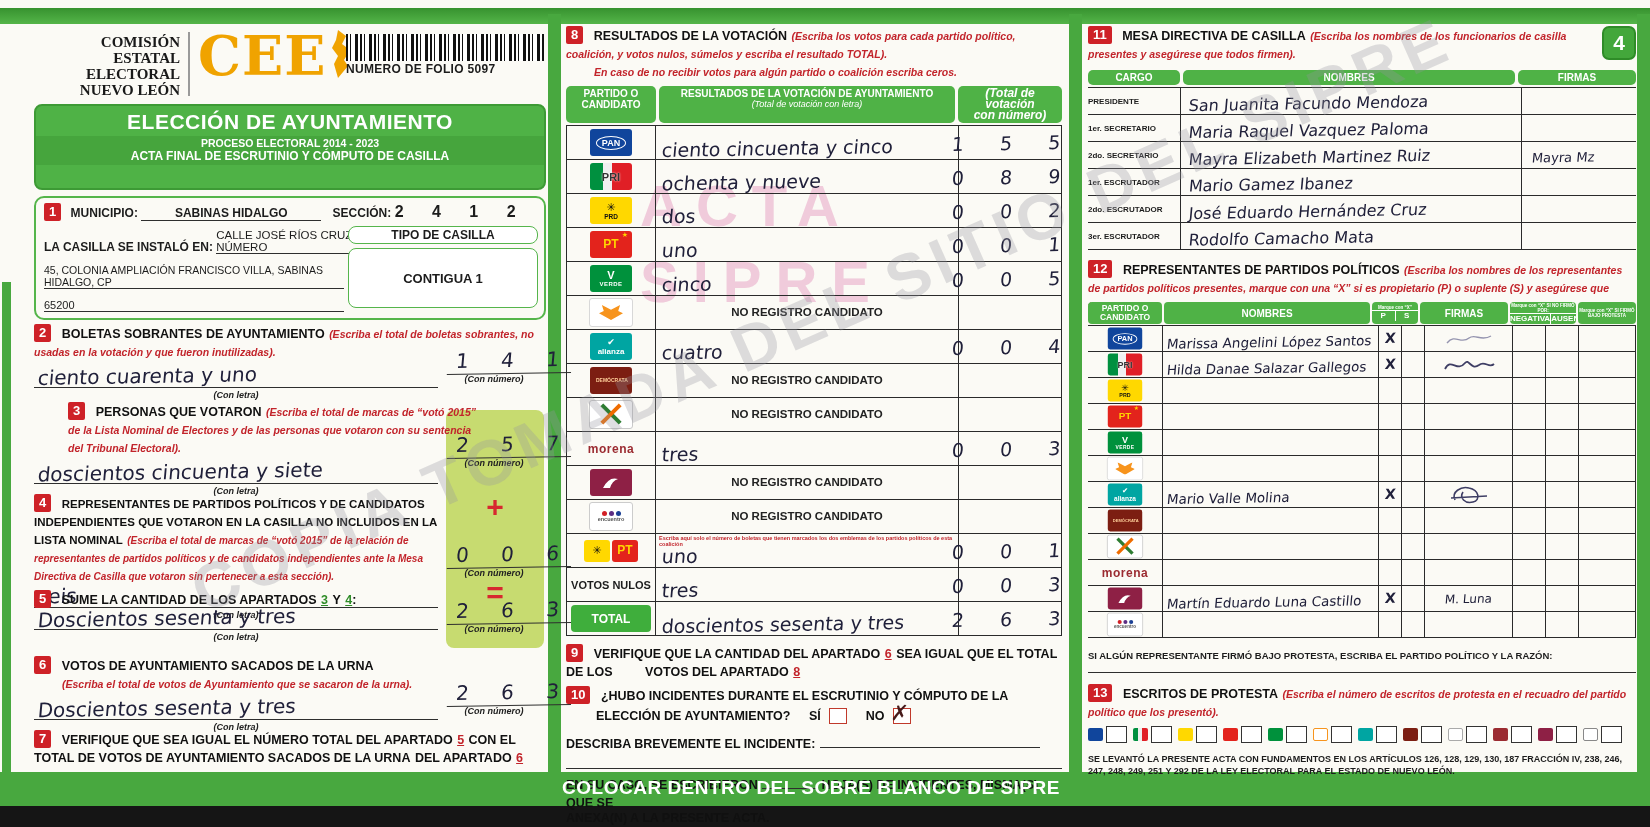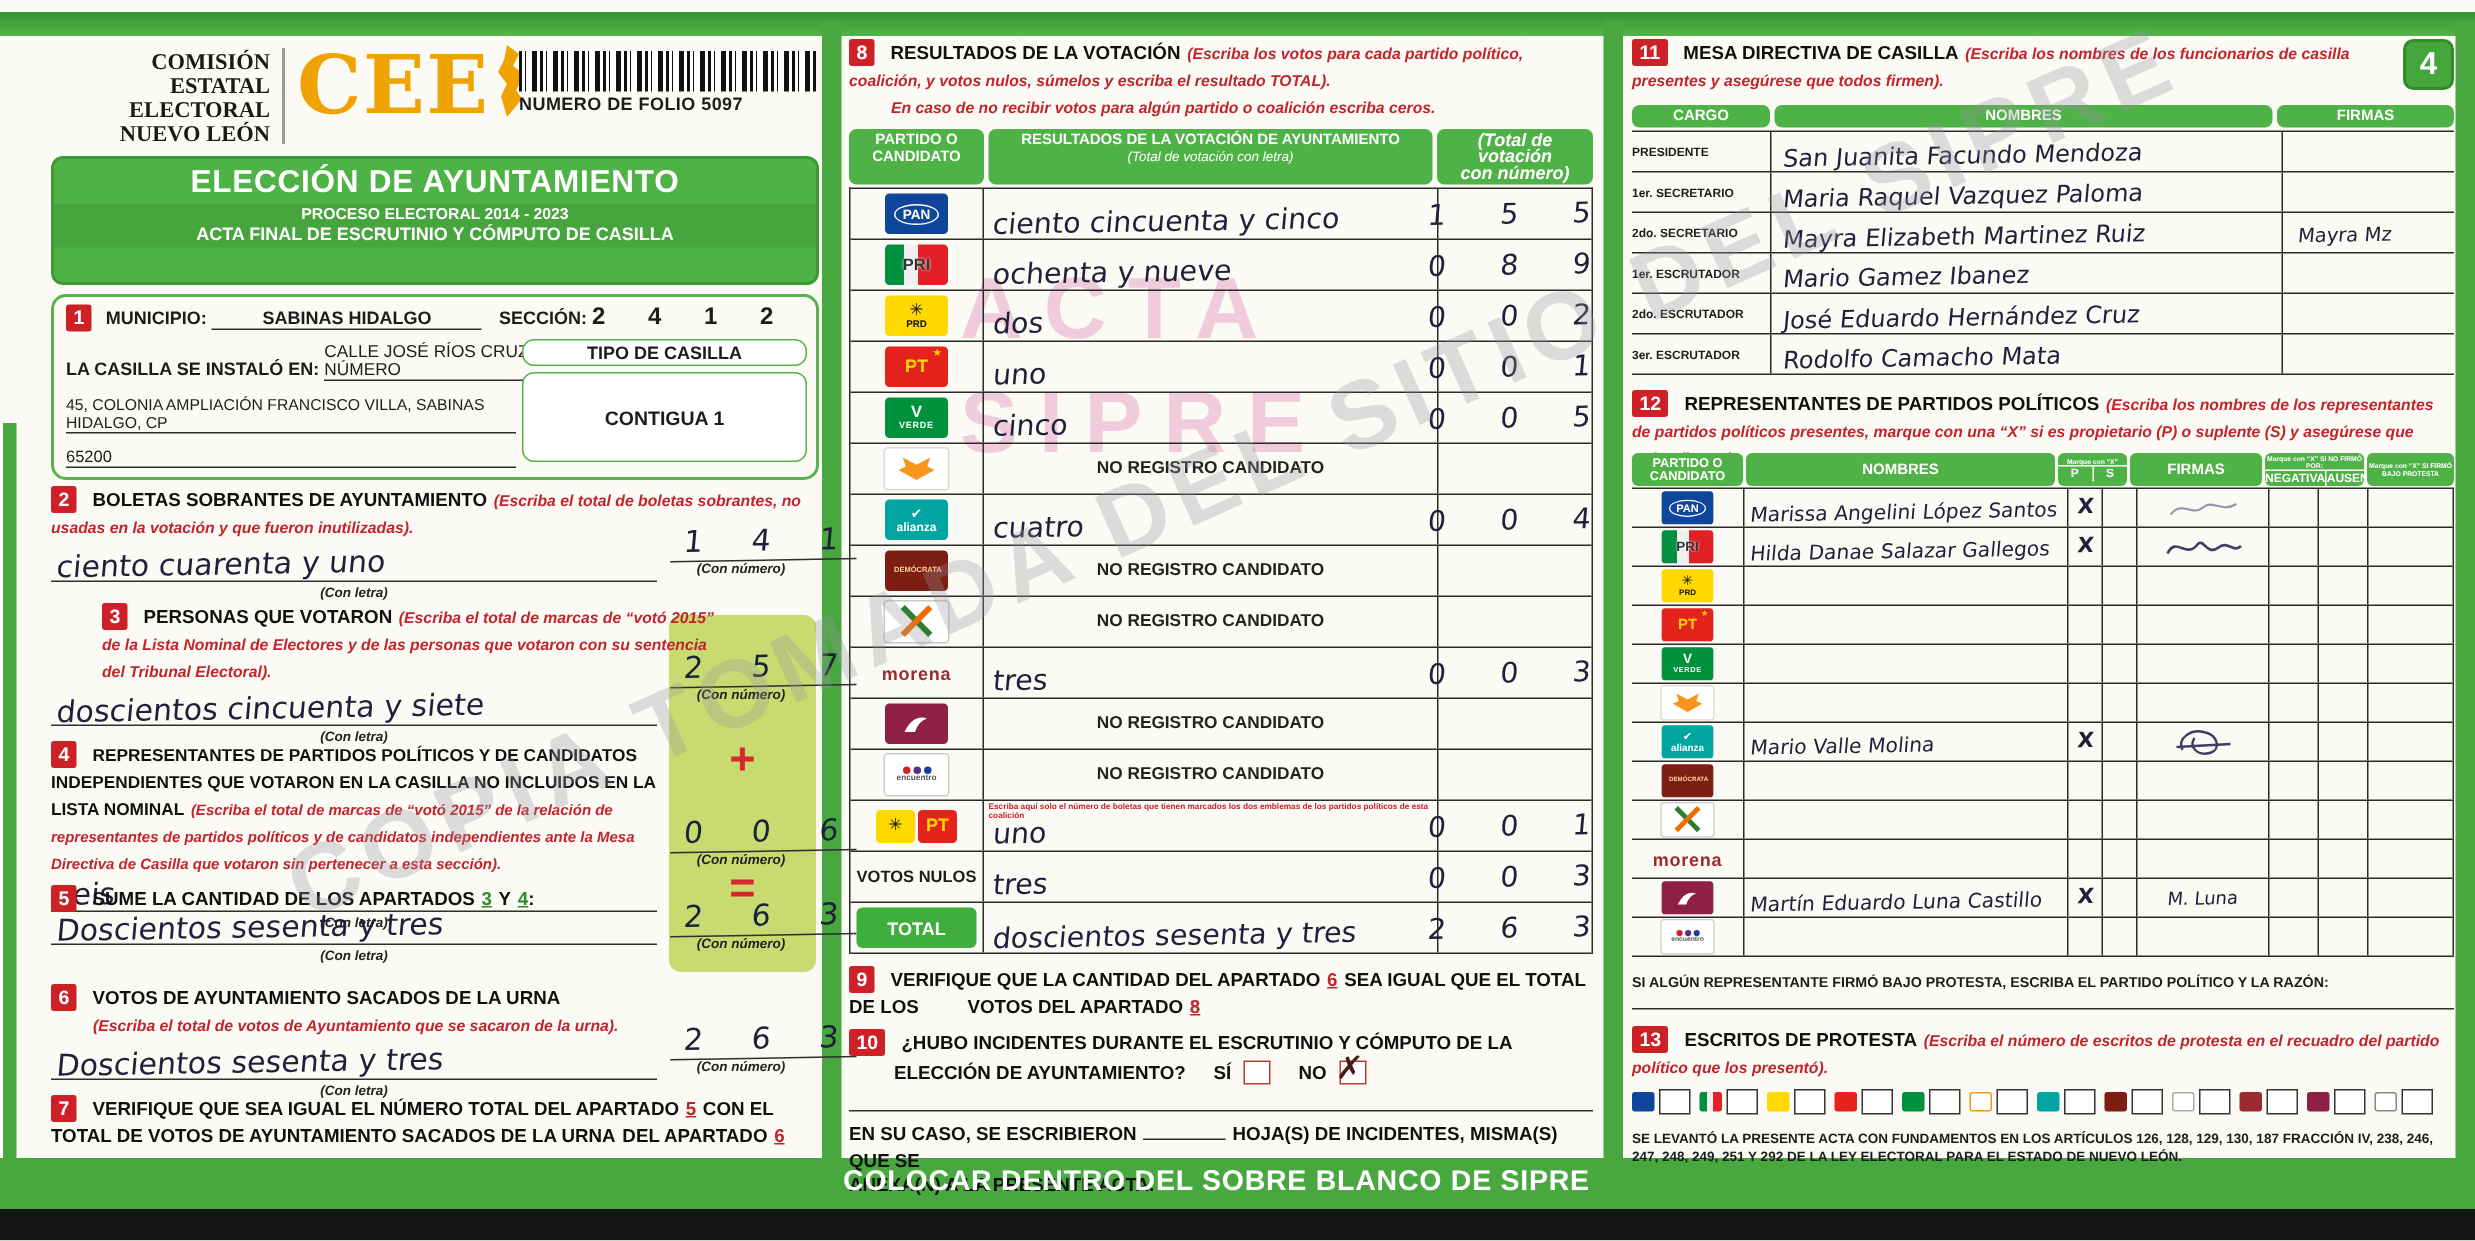--- a/index.html
+++ b/index.html
@@ -582,20 +582,24 @@
         <span class="secnum">10</span>
         <span class="stitle">¿HUBO INCIDENTES DURANTE EL ESCRUTINIO Y CÓMPUTO DE LA</span>
       </div>
       <div style="margin-left:30px;margin-top:2px;">
         <span class="stitle">ELECCIÓN DE AYUNTAMIENTO?</span>
         <span class="stitle" style="margin-left:14px;">SÍ</span>
         <span class="chk"></span>
         <span class="stitle" style="margin-left:14px;">NO</span>
         <span class="chk"><span class="xmark hw">✗</span></span>
       </div>
+      <div style="margin-top:10px;">
+        <span class="stitle">DESCRIBA BREVEMENTE EL INCIDENTE:</span>
+        <span class="wline" style="display:inline-block;width:220px;"></span>
+      </div>
       <div class="wline" style="margin-top:16px;width:496px;"></div>
       <div style="margin-top:6px;">
         <span class="stitle">EN SU CASO, SE ESCRIBIERON</span>
         <span class="wline" style="display:inline-block;width:55px;"></span>
         <span class="stitle">HOJA(S) DE INCIDENTES, MISMA(S) QUE SE</span>
       </div>
       <div class="stitle" style="margin-left:0;">ANEXA(N) A LA PRESENTE ACTA.</div>
     </div>
   </div>
 

